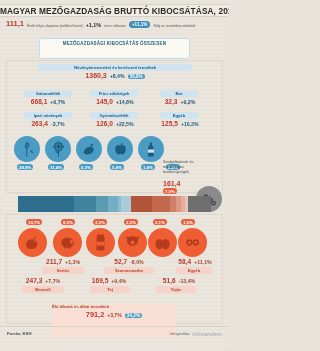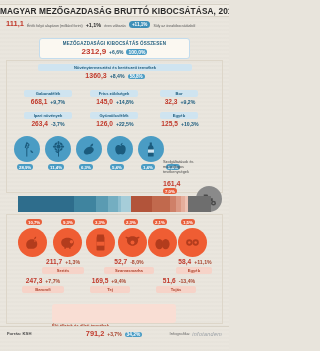--- a/index.html
+++ b/index.html
@@ -110,22 +110,22 @@
   .footer{
     position:absolute; left:0; top:326px; width:229px; height:14px;
     display:flex; align-items:center; justify-content:space-between;
     padding:0 7px; border-top:1px solid #d8d2c6;
   }
   .footer .src{ font-size:4.2px; font-weight:bold; color:#4a4a4a; }
   .footer .cred{ font-size:4.2px; color:#6a6a6a; display:flex; gap:2px; align-items:center; }
   .brand{ color:#9aa0a6; font-style:italic; font-size:5.4px; letter-spacing:.3px; }
 
   .animal-total{
-    position:absolute; left:52px; top:304px; width:124px; height:17px;
-    background:#f9ded4; border-radius:3px; padding-top:19px;
+    position:absolute; left:52px; top:304px; width:124px; height:33px;
+    background:#f9ded4; border-radius:3px; padding-top:0;
   }
   .animal-total .cap{ font-size:4.2px; color:#b0432c; }
   .animal-total .val{ font-size:7.4px; }
   .animal-total .share{ font-size:4.8px; }
 
   .frame-plants{
     position:absolute; left:6px; top:60px; width:217px; height:133px;
     border:1px solid #ddd6c9;
   }
   .frame-animals{
@@ -147,25 +147,20 @@
   <span class="big">111,1</span>
   <span class="lbl">Érték folyó alapáron (milliárd forint)</span>
   <span class="chg">+1,1%</span>
   <span class="lbl">éves változás</span>
   <span class="pill">+11,1%</span>
   <span class="lbl">Súly az összkibocsátásból</span>
 </div>
 
 <div class="box total-box outline-blue">
   <div class="cap">MEZŐGAZDASÁGI KIBOCSÁTÁS ÖSSZESEN</div>
-  <div class="row-vals" style="margin-top:1px;">
-    <span class="val b-val">2312,9</span>
-    <span class="chg b-chg">+6,6%</span>
-    <span class="share b-share">100,0%</span>
-  </div>
 </div>
 
 <div class="frame-plants"></div>
 <div class="frame-animals"></div>
 
 <div class="plant-cap">Növénytermesztési és kertészeti termékek</div>
 <div class="plant-vals row-vals">
   <span class="val b-val">1360,3</span>
   <span class="chg b-chg">+8,4%</span>
   <span class="share b-share">58,8%</span>

